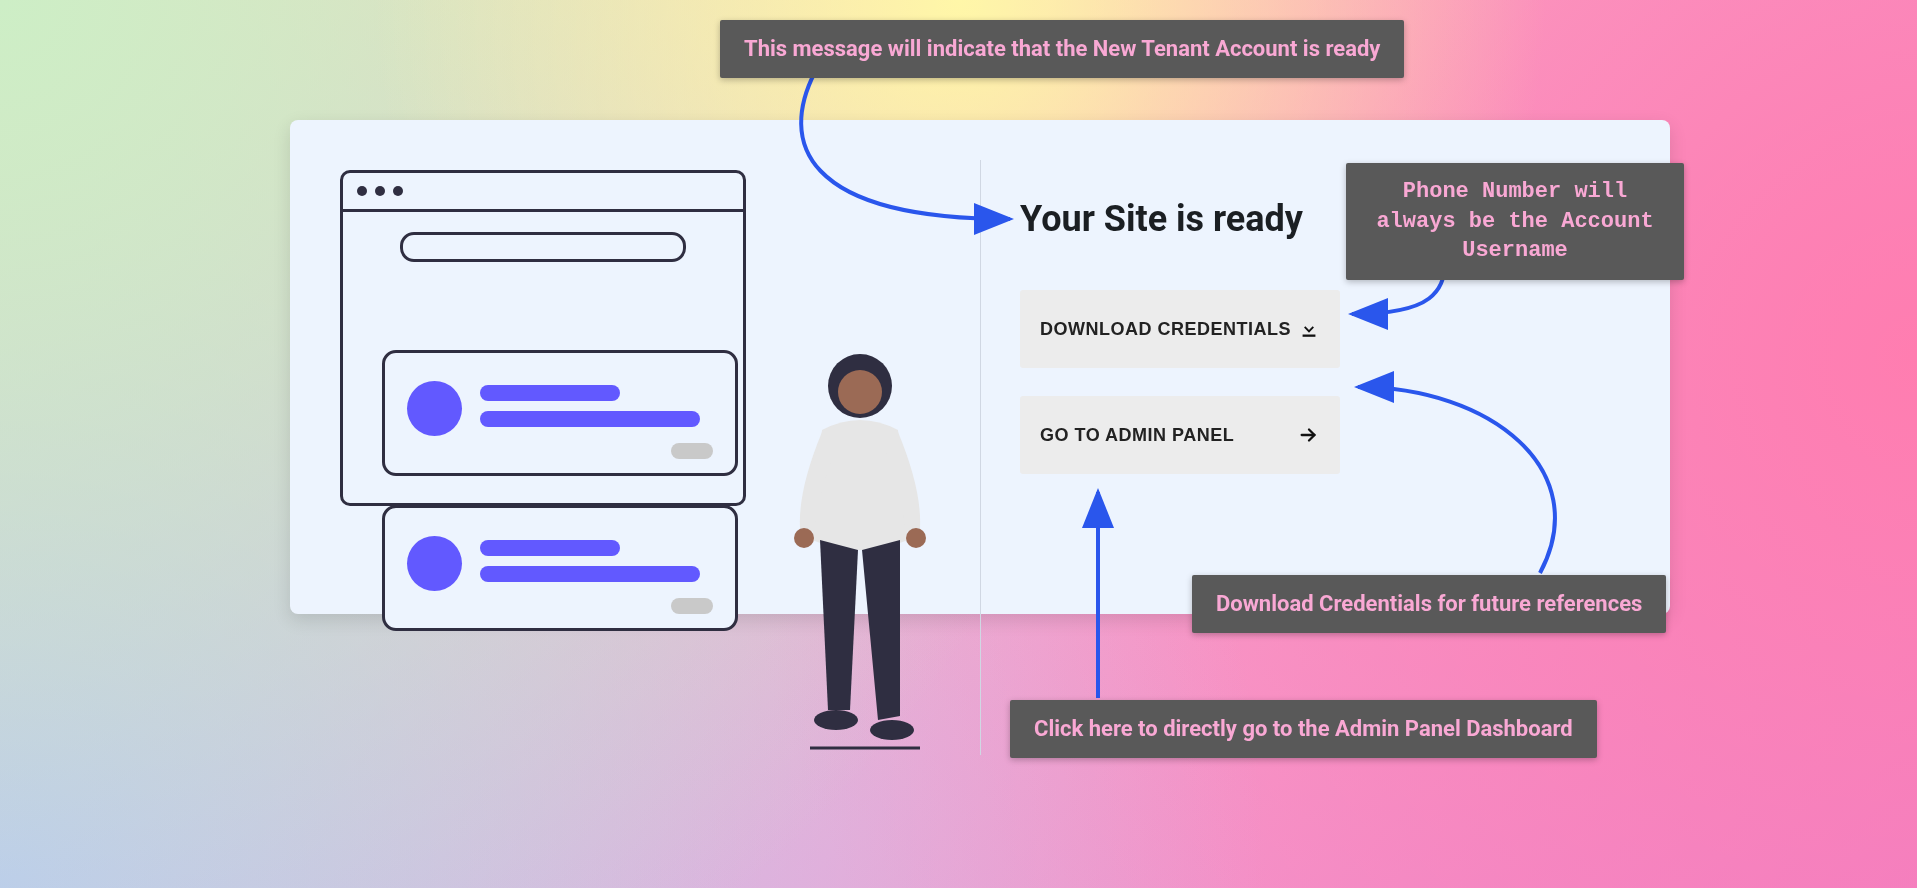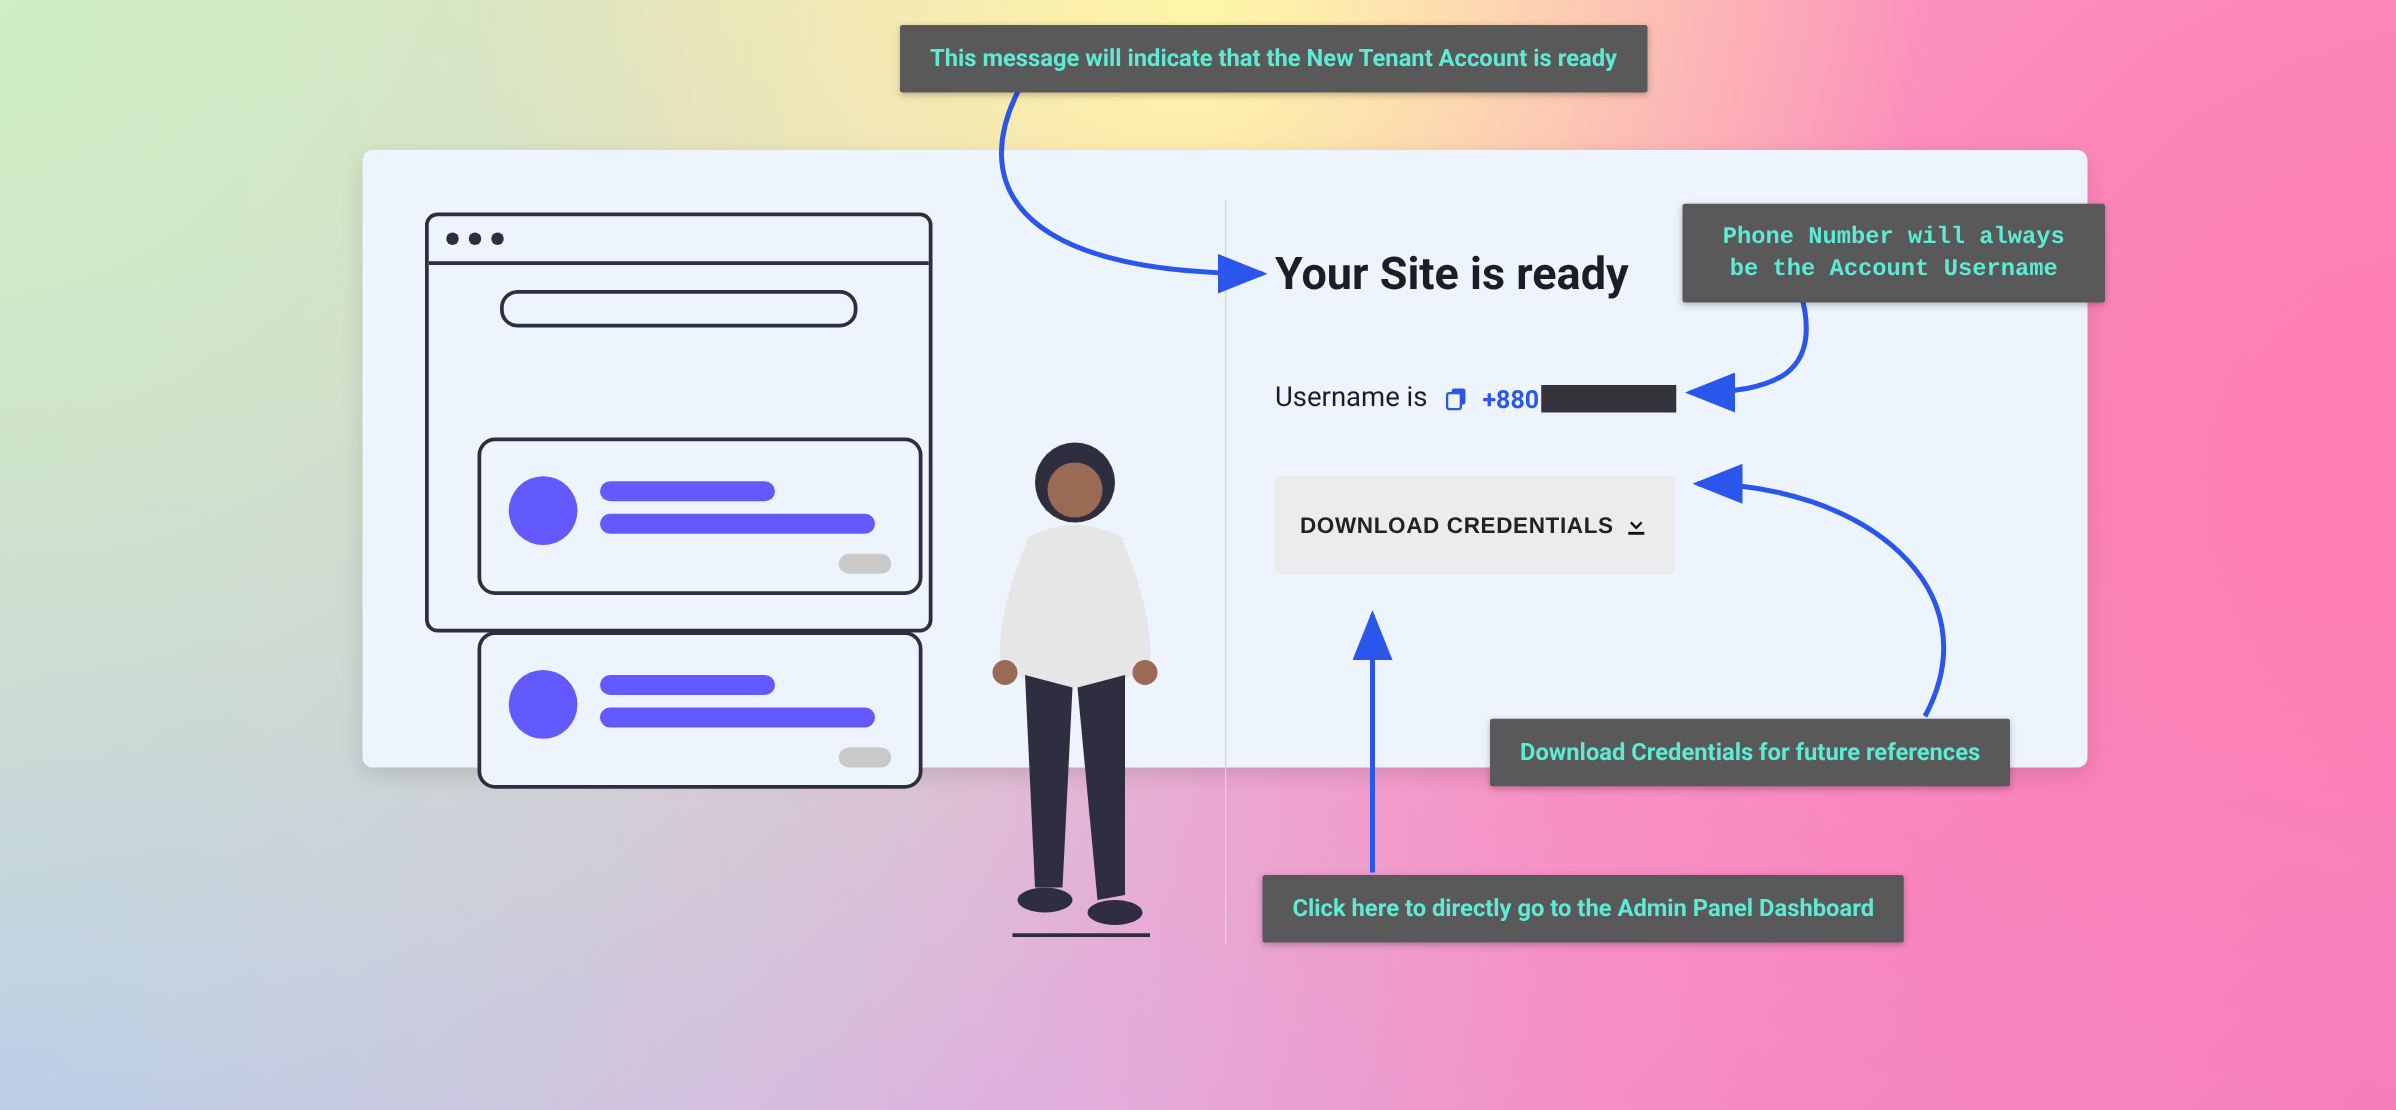--- a/index.html
+++ b/index.html
@@ -165,23 +165,23 @@
     color: #222;
     cursor: pointer;
     box-sizing: border-box;
   }
   .btn .ic { display:inline-flex; }
   .btn.first { margin-top: 50px; }
   
   .callout {
     position: absolute;
     background: #595959;
-    color: #5eead4;
+    color: #f9a8d4;
     font-weight: 700;
-    font-size: 19px;
+    font-size: 22px;
     padding: 14px 24px;
     border-radius: 2px;
     line-height: 1.35;
     text-align: center;
     box-shadow: 0 2px 6px rgba(0,0,0,0.25);
     z-index: 20;
   }
   svg.arrow {
     position: absolute;
     overflow: visible;
@@ -244,42 +244,40 @@
           <ellipse cx="112" cy="380" rx="22" ry="10" fill="#2f2e41"></ellipse>
 
           <line x1="30" y1="398" x2="140" y2="398" stroke="#2f2e41" stroke-width="3"></line>
         </svg>
       </div>
     </div>
 
     <div class="right">
       <h1 class="title">Your Site is ready</h1>
 
-      <div class="user-row">
-        <span>Username is</span>
-        <span class="copy-ico">
-          <svg width="22" height="22" viewBox="0 0 24 24" fill="currentColor">
-            <rect x="8" y="3" width="12" height="14" rx="2"></rect>
-            <rect x="4" y="7" width="12" height="14" rx="2" fill="#edf4fe" stroke="#2a56ec" stroke-width="2"></rect>
-          </svg>
-        </span>
-        <span class="phone">+880</span>
-        <span class="redact"></span>
-      </div>
 
       <button class="btn first">
         <span>DOWNLOAD CREDENTIALS</span>
         <span class="ic">
           <svg width="22" height="22" viewBox="0 0 24 24" fill="#111">
             <path d="M12 3v10l4-4 1.4 1.4L12 16 6.6 10.4 8 9l4 4V3h0z"></path>
             <rect x="5" y="18" width="14" height="2.5"></rect>
           </svg>
         </span>
       </button>
 
+      <button class="btn">
+        <span>GO TO ADMIN PANEL</span>
+        <span class="ic">
+          <svg width="22" height="22" viewBox="0 0 24 24" fill="none" stroke="#111" stroke-width="2.5" stroke-linecap="round" stroke-linejoin="round">
+            <line x1="4" y1="12" x2="18" y2="12"></line>
+            <polyline points="12 6 18 12 12 18"></polyline>
+          </svg>
+        </span>
+      </button>
     </div>
   </div>
 
   <div class="callout" style="left:1346px; top:163px; width:290px;font-family:Liberation Mono, monospace;">
     <span>Phone Number will always be the Account Username</span>
   </div>
 
   <div class="callout" style="left:1010px; top:700px;">
     <span>Click here to directly go to the Admin Panel Dashboard</span>
   </div>

